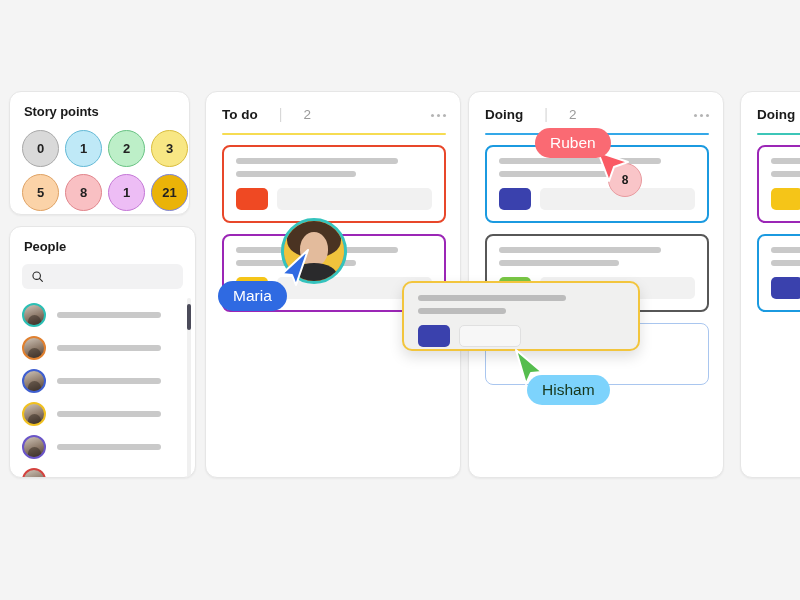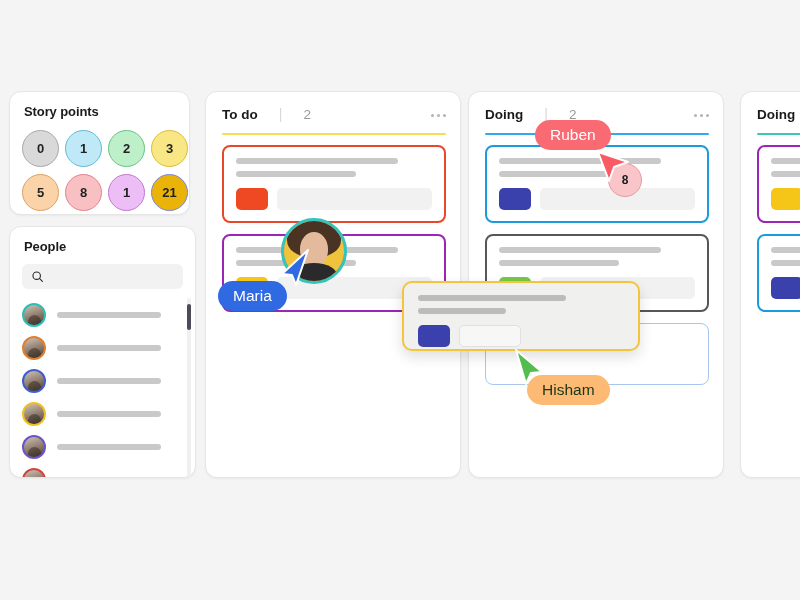--- a/index.html
+++ b/index.html
@@ -324,20 +324,20 @@
   </div>
   <svg class="cursor" id="maria-cursor" style="left:278px;top:248px;" width="34" height="38" viewBox="0 0 34 38">
     <path d="M30 2 L4 26 L14 27 L18 37 Z" fill="#2f6ae2" stroke="#ffffff" stroke-width="2" stroke-linejoin="round"></path>
   </svg>
   <div class="cur-label" id="maria-label" style="background: rgb(47, 106, 226); color: rgb(255, 255, 255);">Maria</div>
 
   <svg class="cursor" id="ruben-cursor" style="left:594px;top:148px;" width="38" height="38" viewBox="0 0 38 38">
     <path d="M4 4 L34 14 L20 19 L15 33 Z" fill="#fa5a64" stroke="#ffffff" stroke-width="2" stroke-linejoin="round"></path>
   </svg>
   <div id="badge8">8</div>
-  <div class="cur-label" id="ruben-label" style="background: rgb(250, 106, 115); color: rgb(255, 255, 255);">Ruben</div>
+  <div class="cur-label" id="ruben-label" style="background: rgb(250, 106, 115); color: rgb(255, 255, 255); margin-top: 8px;">Ruben</div>
 
   <svg class="cursor" id="hisham-cursor" style="left:512px;top:348px;" width="34" height="38" viewBox="0 0 34 38">
     <path d="M4 2 L30 24 L19 25 L14 36 Z" fill="#55bd4e" stroke="#ffffff" stroke-width="2" stroke-linejoin="round"></path>
   </svg>
-  <div class="cur-label" id="hisham-label" style="background: #fdba74; color: rgb(22, 54, 26);">Hisham</div>
+  <div class="cur-label" id="hisham-label" style="background: #7dd3fc; color: rgb(22, 54, 26);">Hisham</div>
 
 </div>
 
 </body></html>

